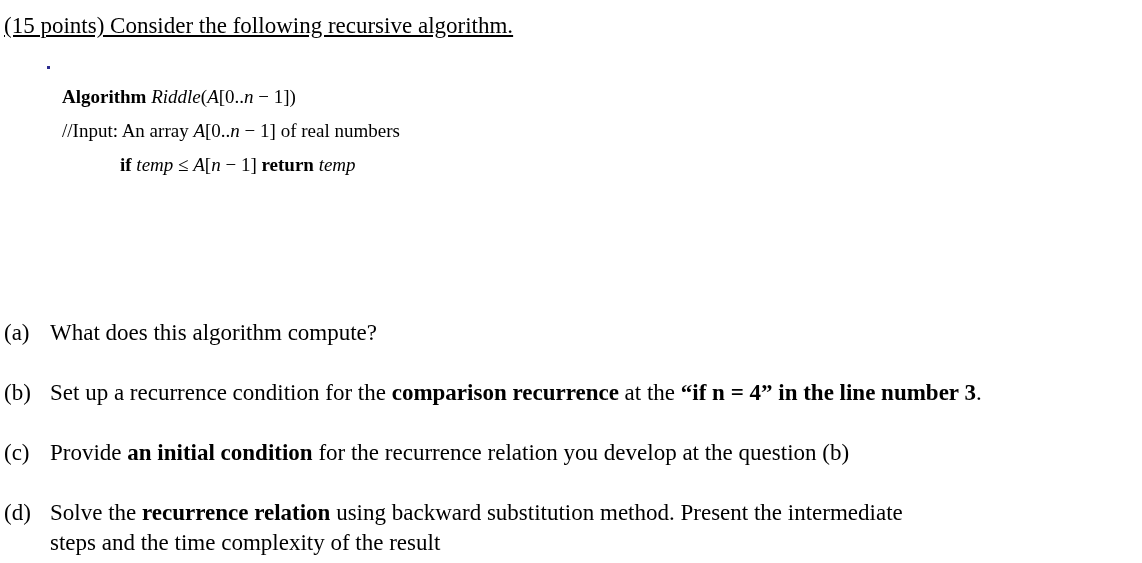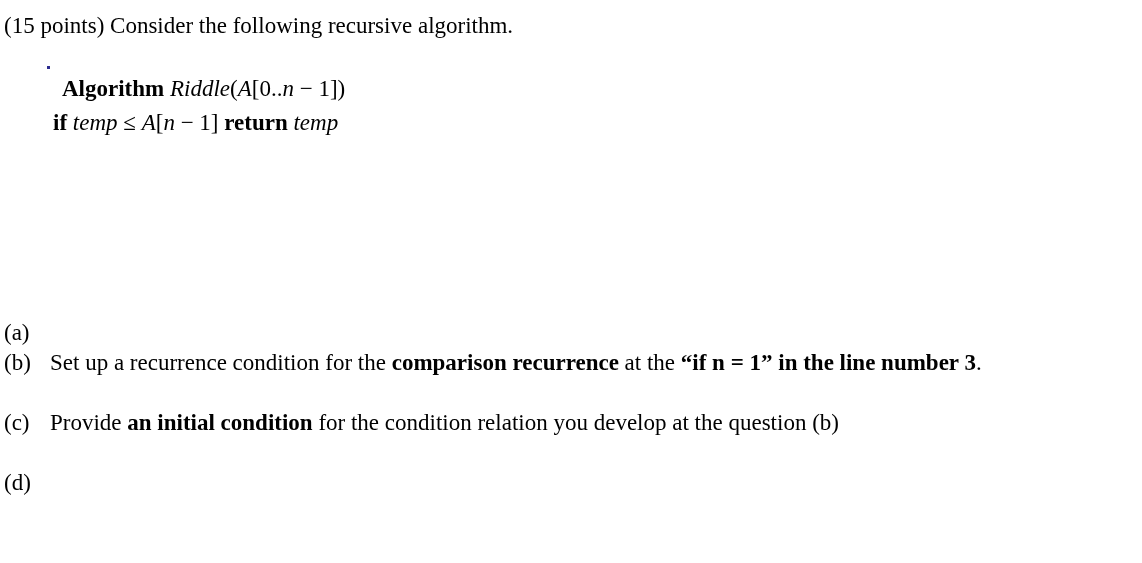--- a/index.html
+++ b/index.html
@@ -23,47 +23,48 @@
   }
 
   
   .intro {
     position: absolute;
     left: 4px;
     top: 12px;
     font-size: 23px;
     line-height: 28px;
     white-space: nowrap;
+    text-decoration: underline;
   }
 
   
   .dot-mark {
     position: absolute;
     left: 47px;
     top: 66px;
     width: 3px;
     height: 3px;
     background: #2b2b8f;
   }
 
   
   .algorithm {
     position: absolute;
     left: 0;
-    top: 72px;
-    font-size: 23px;
+    top: 80px;
+    font-size: 19px;
     line-height: 34px;
   }
   .alg-line {
     white-space: nowrap;
     height: 34px;
     padding-left: 62px;
   }
   .alg-line.indent {
-    padding-left: 53px;
+    padding-left: 120px;
   }
   .kw {
     font-weight: bold;
   }
   .mi {
     font-family: "Liberation Serif", "DejaVu Serif", serif;
     font-style: italic;
   }
   .mn, .mo {
     font-style: normal;
@@ -93,23 +94,24 @@
 <body style="background: rgb(255, 255, 255); color: rgb(0, 0, 0);">
 
 <div class="page">
 
   <div class="intro">(15 points) Consider the following recursive algorithm.</div>
 
   <div class="dot-mark" style="background: rgb(43, 43, 143);"></div>
 
   <div class="algorithm">
       <div class="alg-line"><span class="kw">Algorithm</span><span> </span><span class="mi">Riddle</span><span class="mn">(</span><span class="mi">A</span><span class="mn">[0..</span><span class="mi">n</span><span class="mn"> − 1])</span></div>
+      <div class="alg-line"><span>//Input:  An array </span><span class="mi">A</span><span class="mn">[0..</span><span class="mi">n</span><span class="mn"> − 1]</span><span> of real numbers</span></div>
       <div class="alg-line indent"><span class="kw">if</span><span> </span><span class="mi">temp</span><span class="mn"> ≤ </span><span class="mi">A</span><span class="mn">[</span><span class="mi">n</span><span class="mn"> − 1] </span><span class="kw">return</span><span> </span><span class="mi">temp</span></div>
     </div>
 
   <div class="questions">
-      <div class="q-item"><span class="q-label">(a)</span></div>
-      <div class="q-item"><span class="q-label">(b)</span><span class="q-text"><span>Set up a recurrence condition for the </span><span class="kw">comparison recurrence</span><span> at the </span><span class="kw">“if n = 1” in the line number 3</span><span>.</span></span></div>
-      <div class="q-item"><span class="q-label">(c)</span><span class="q-text"><span>Provide </span><span class="kw">an initial condition</span><span> for the condition relation you develop at the question (b)</span></span></div>
-      <div class="q-item"><span class="q-label">(d)</span></div>
+      <div class="q-item"><span class="q-label">(a)</span><span class="q-text"><span>What does this algorithm compute?</span></span></div>
+      <div class="q-item"><span class="q-label">(b)</span><span class="q-text"><span>Set up a recurrence condition for the </span><span class="kw">comparison recurrence</span><span> at the </span><span class="kw">“if n = 4” in the line number 3</span><span>.</span></span></div>
+      <div class="q-item"><span class="q-label">(c)</span><span class="q-text"><span>Provide </span><span class="kw">an initial condition</span><span> for the recurrence relation you develop at the question (b)</span></span></div>
+      <div class="q-item"><span class="q-label">(d)</span><span class="q-text"><span>Solve the </span><span class="kw">recurrence relation</span><span> using backward substitution method. Present the intermediate</span><br><span>steps and the time complexity of the result</span></span></div>
     </div>
 
 </div>
 
 </body></html>

